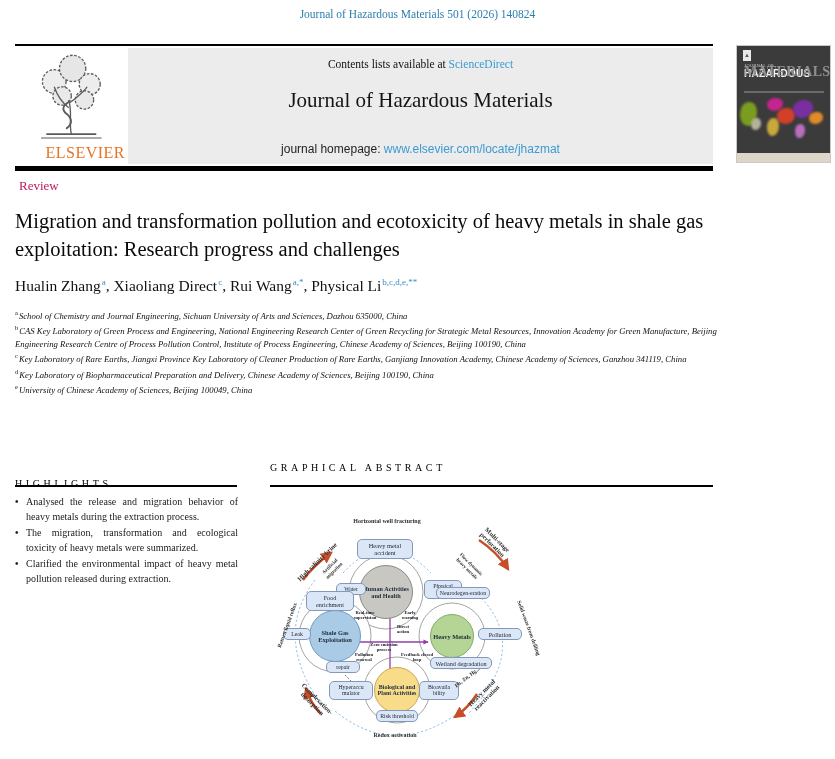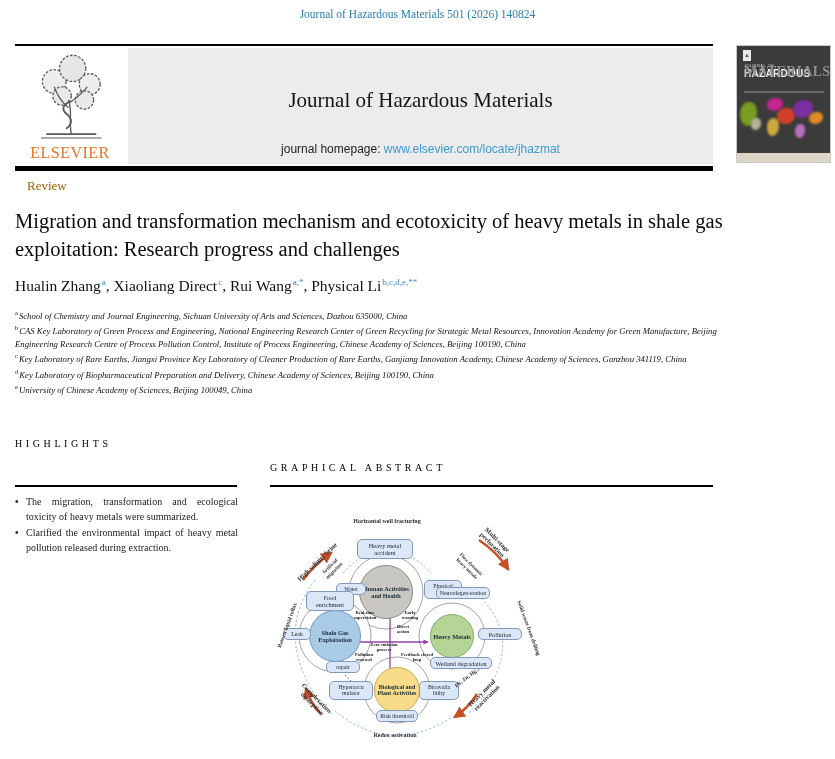--- a/index.html
+++ b/index.html
@@ -5,50 +5,50 @@
   * { margin:0; padding:0; box-sizing:border-box; }
   html,body { width:835px; height:759px; background:#fff; font-family:"Liberation Serif", serif; color:#1a1a1a; position:relative; overflow:hidden; }
   .abs { position:absolute; }
 
   
   .citation { top:8px; left:0; width:835px; text-align:center; font-size:11.5px; color:#2b7fae; }
 
   
   .rule-thin { top:44px; left:15px; width:698px; height:2px; background:#000; }
   .logo-box { top:48px; left:15px; width:110px; height:116px; background:#fff; text-align:center; }
-  .elsevier-word { position:absolute; bottom:2px; left:0; width:110px; font-size:16px; letter-spacing:.5px; color:#e87324; font-weight:500; }
+  .elsevier-word { position:absolute; bottom:2px; left:0; width:110px; font-size:16px; letter-spacing:.5px; color:#e87324; font-weight:500;text-align:right; }
   .banner { top:48px; left:128px; width:585px; height:116px; background:#ececec; text-align:center; }
   .contents-line { position:absolute; top:10px; width:100%; font-size:11.5px; color:#111; }
   .contents-line a, .link { color:#3b9ad2; text-decoration:none; }
   .journal-title { position:absolute; top:40px; width:100%; font-size:21px; color:#141414; }
   .homepage-line { position:absolute; bottom:8px; width:100%; font-size:12px; font-family:"Liberation Sans", sans-serif; color:#222; }
   .rule-thick { top:166px; left:15px; width:698px; height:5px; background:#000; }
 
   
   .cover { top:45px; left:736px; width:95px; height:118px; background:#3b3b3b; border:1px solid #c9c9c9; overflow:hidden; }
   .cover-minilogo { position:absolute; top:4px; left:6px; width:8px; height:11px; background:#e9e9e9; font-size:6px; color:#555; line-height:11px; text-align:center; }
   .cover-jof { position:absolute; top:17px; left:7px; font-size:4px; letter-spacing:.5px; color:#cfcfcf; font-family:"Liberation Sans", sans-serif; }
   .cover-t1 { position:absolute; top:22px; left:7px; font-size:10px; font-weight:bold; color:#f2f2f2; font-family:"Liberation Sans", sans-serif; letter-spacing:.3px; }
   .cover-t2 { position:absolute; top:18px; left:7px; font-size:14px; font-weight:bold; color:#8f8f8f; font-family:Liberation Serif, serif; letter-spacing:.3px; }
   .cover-sub { position:absolute; top:45px; left:7px; width:80px; height:2px; background:#6a6a6a; }
   .cover-map { position:absolute; top:50px; left:0; width:95px; height:56px; }
   .blob { position:absolute; border-radius:50% 40% 55% 45%; filter:blur(1px); }
   .cover-strip { position:absolute; bottom:0; left:0; width:95px; height:9px; background:#ddd6c6; }
 
   
-  .review { top:178px; left:27px; font-size:13px; color:#a16207; }
+  .review { top:178px; left:19px; font-size:13px; color:#be185d; }
   .paper-title { top:207px; left:15px; width:712px; font-size:20.5px; line-height:1.38; color:#0a0a0a; }
   .authors { top:277px; left:15px; width:712px; font-size:15.5px; color:#111; }
   .authors sup { font-size:9px; color:#3b8ec4; margin-left:1px; }
   .affils { top:308px; left:15px; width:712px; font-size:8.7px; font-style:italic; line-height:1.52; color:#111; }
   .affils sup { font-size:6.5px; font-style:normal; margin-right:1px; }
 
   
   .sec-head { font-size:10px; letter-spacing:3.6px; color:#000; }
-  .hl-head { top:438px; left:15px; }
+  .hl-head { top:478px; left:15px; }
   .ga-head { top:462px; left:270px; }
   .hl-rule { top:485px; left:15px; width:222px; height:1.5px; background:#000; }
   .ga-rule { top:485px; left:270px; width:443px; height:1.5px; background:#000; }
   .hl-list { top:494px; left:15px; width:223px; font-size:10px; line-height:1.5; text-align:justify; }
   .hl-item { position:relative; padding-left:11px; margin-bottom:1px; }
   .hl-item::before { content:"\2022"; position:absolute; left:0; top:0; font-weight:bold; }
 
   
   .ga { top:518px; left:281px; width:292px; height:240px; font-family:"Liberation Serif", serif; }
   .ga svg.base { position:absolute; left:0; top:0; }
@@ -108,20 +108,23 @@
       <path d="M33,64 C31,54 34,48 31,38 M31,44 C26,40 22,34 20,28 M32,40 C37,36 43,32 45,28"></path>
       <path d="M29,60 q7,-5 1,-11 q-7,-5 2,-10" stroke-width="1.4"></path>
       <path d="M14,64 H52" stroke-width="1.2"></path>
       <path d="M10,67 H56" stroke-width="0.8"></path>
     </g>
   </svg>
   <div class="elsevier-word">ELSEVIER</div>
 </div>
 
 <div class="abs banner">
+  <div class="contents-line">
+    <span>Contents lists available at </span><a href="#" class="link">ScienceDirect</a>
+  </div>
   <div class="journal-title">Journal of Hazardous Materials</div>
   <div class="homepage-line">
     <span>journal homepage: </span><a href="#" class="link">www.elsevier.com/locate/jhazmat</a>
   </div>
 </div>
 
 <div class="abs cover">
   <div class="cover-minilogo">▲</div>
   <div class="cover-jof">JOURNAL OF</div>
   <div class="cover-t1">HAZARDOUS</div>
@@ -136,37 +139,38 @@
     <div class="blob" style="left:72px; top:16px; width:14px; height:12px; background:#e08a28;"></div>
     <div class="blob" style="left:30px; top:22px; width:12px; height:18px; background:#caa83c;"></div>
     <div class="blob" style="left:58px; top:28px; width:10px; height:14px; background:#b86fc0;"></div>
   </div>
   <div class="cover-strip"></div>
 </div>
 
 <div class="abs rule-thick"></div>
 
 <div class="abs review">Review</div>
-<div class="abs paper-title">Migration and transformation mechanism and ecotoxicity of heavy metals in shale gas exploitation: Research progress and challenges</div>
+<div class="abs paper-title">Migration and transformation pollution and ecotoxicity of heavy metals in shale gas exploitation: Research progress and challenges</div>
 
 <div class="abs authors">
   <span><span>Hualin Zhang</span><sup>a</sup></span><span>, </span><span><span>Xiaoliang Direct</span><sup>c</sup></span><span>, </span><span><span>Rui Wang</span><sup>a,*</sup></span><span>, </span><span><span>Physical Li</span><sup>b,c,d,e,**</sup></span>
 </div>
 
 <div class="abs affils">
   <div><sup>a</sup><span>School of Chemistry and Journal Engineering, Sichuan University of Arts and Sciences, Dazhou 635000, China</span></div>
   <div><sup>b</sup><span>CAS Key Laboratory of Green Process and Engineering, National Engineering Research Center of Green Recycling for Strategic Metal Resources, Innovation Academy for Green Manufacture, Beijing Engineering Research Centre of Process Pollution Control, Institute of Process Engineering, Chinese Academy of Sciences, Beijing 100190, China</span></div>
   <div><sup>c</sup><span>Key Laboratory of Rare Earths, Jiangxi Province Key Laboratory of Cleaner Production of Rare Earths, Ganjiang Innovation Academy, Chinese Academy of Sciences, Ganzhou 341119, China</span></div>
   <div><sup>d</sup><span>Key Laboratory of Biopharmaceutical Preparation and Delivery, Chinese Academy of Sciences, Beijing 100190, China</span></div>
   <div><sup>e</sup><span>University of Chinese Academy of Sciences, Beijing 100049, China</span></div>
 </div>
 
 <div class="abs sec-head hl-head" style="letter-spacing: 3.6px;">HIGHLIGHTS</div>
 <div class="abs hl-rule"></div>
 <div class="abs hl-list">
+  <div class="hl-item">Analysed the release and migration behavior of heavy metals during the extraction process.</div>
   <div class="hl-item">The migration, transformation and ecological toxicity of heavy metals were summarized.</div>
   <div class="hl-item">Clarified the environmental impact of heavy metal pollution released during extraction.</div>
 </div>
 
 <div class="abs sec-head ga-head" style="letter-spacing: 3.6px;">GRAPHICAL ABSTRACT</div>
 <div class="abs ga-rule"></div>
 
 <div class="abs ga">
   <svg class="base" width="292" height="240" viewBox="0 0 292 240">
     <defs>

